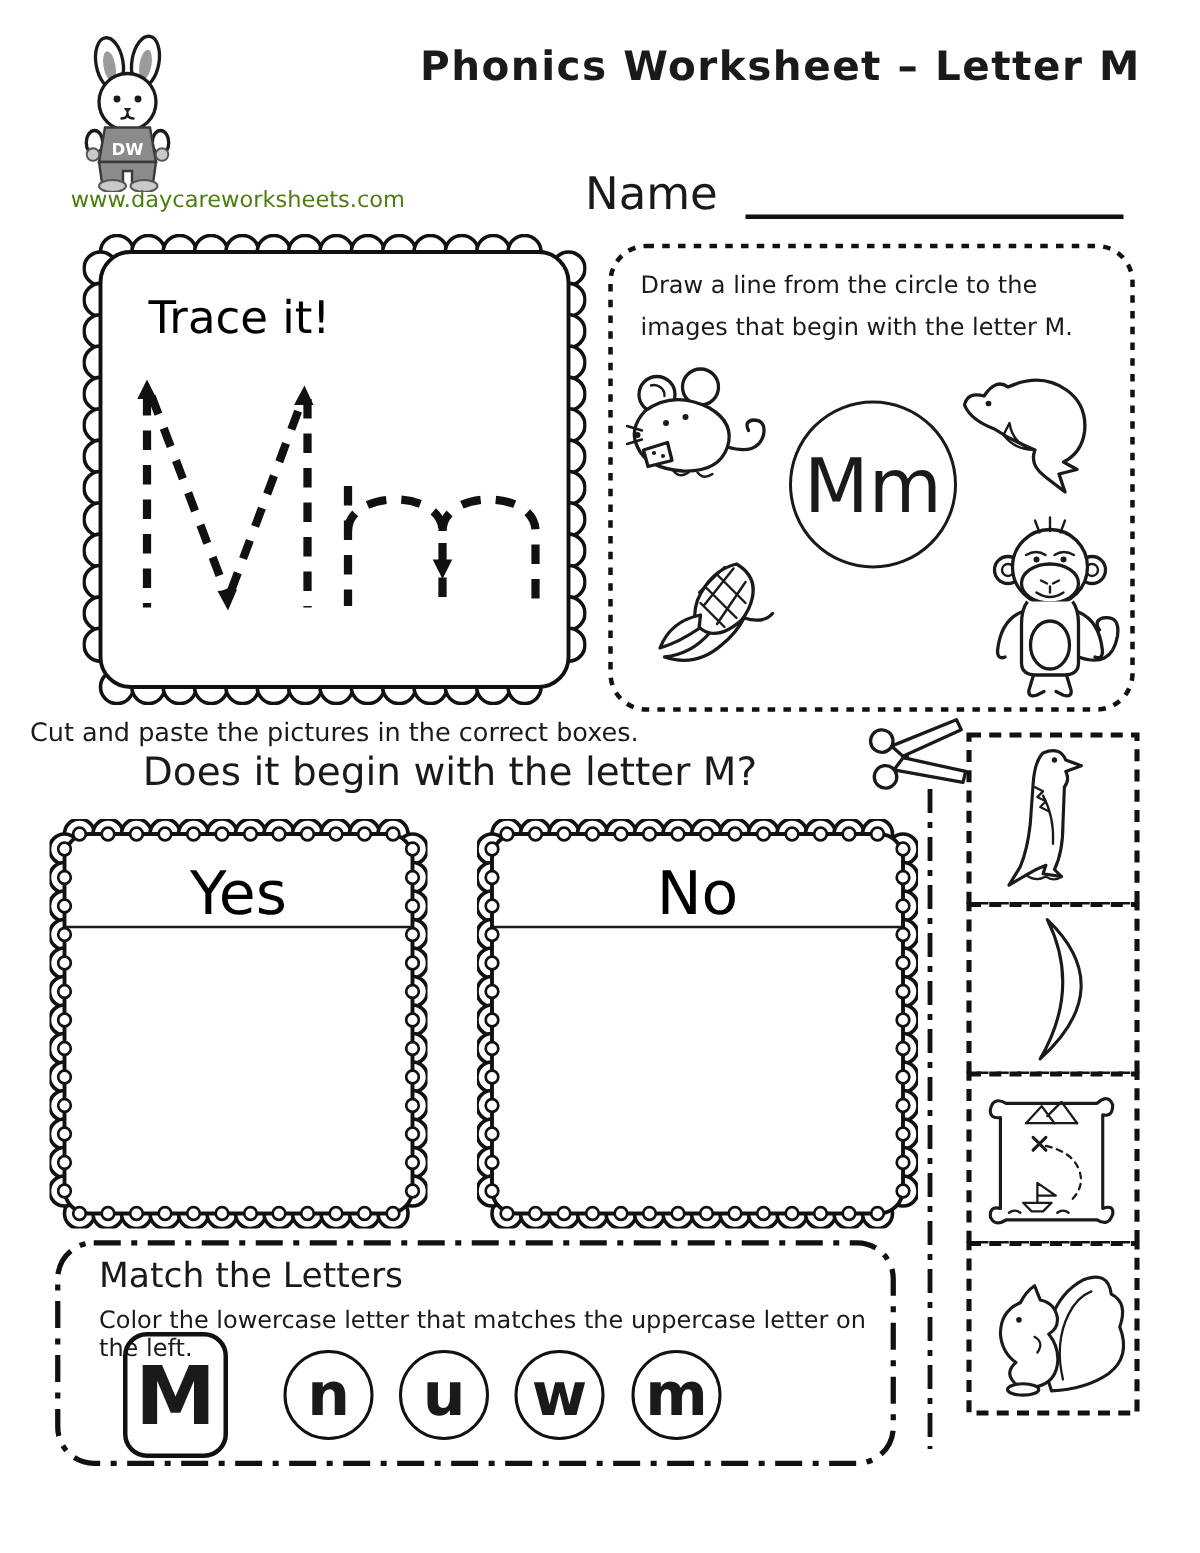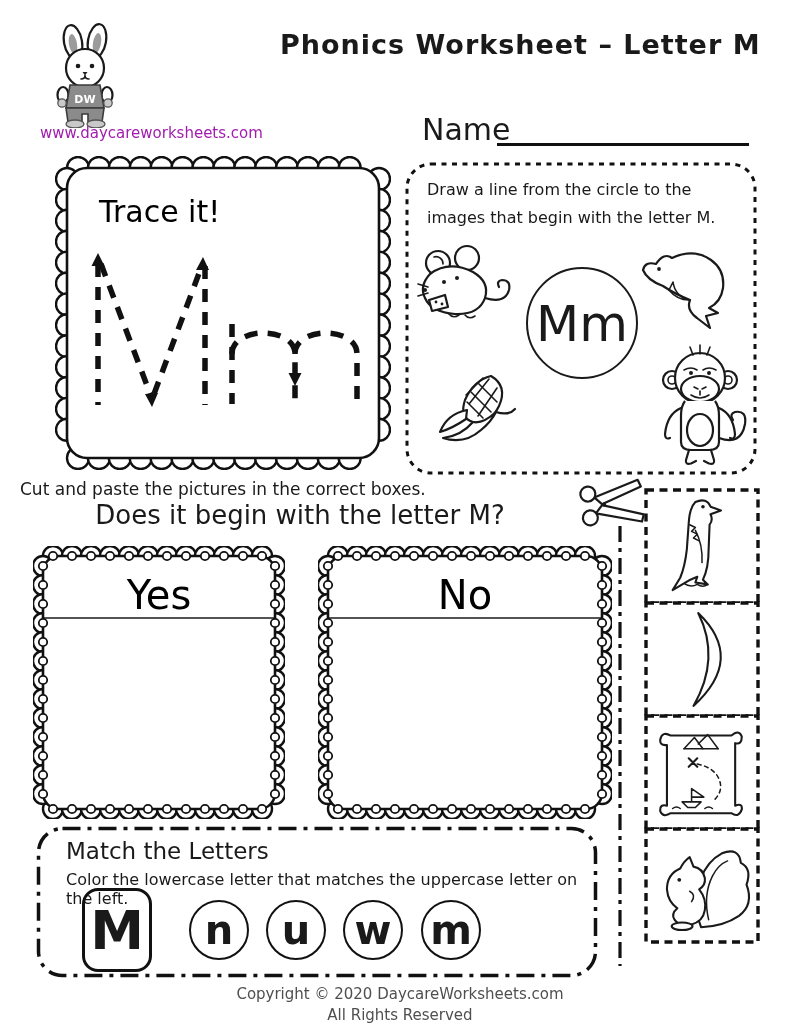--- a/index.html
+++ b/index.html
@@ -16,25 +16,25 @@
   .fillw{fill:#fff;stroke:#1a1a1a;stroke-width:2.2;stroke-linejoin:round;}
 
   
   .bumps circle{fill:#fff;stroke:#111;stroke-width:2.4;}
   .loops circle{fill:#fff;stroke:#111;stroke-width:1.8;}
   .scallop-rect{fill:#fff;stroke:#111;stroke-width:2.6;}
 
   
   .brand{position:absolute;left:108px;top:30px;color:#7a7a7a;font-weight:bold;
          font-size:26px;line-height:30px;letter-spacing:.5px;}
-  .logo-url{position:absolute;left:40px;top:124px;width:230px;text-align:left;
-            color:#a21caf;font-size:15px;}
+  .logo-url{position:absolute;left:40px;top:124px;width:230px;text-align:right;
+            color:#4d7c0f;font-size:15px;}
   .title{position:absolute;left:280px;top:29px;width:500px;text-align:left;
          font-size:27px;font-weight:bold;letter-spacing:1px;}
-  .name-label{position:absolute;left:390px;top:112px;font-size:30px;margin-left:32px;}
+  .name-label{position:absolute;left:390px;top:112px;font-size:30px;}
   .name-line{position:absolute;left:497px;top:114px;width:252px;height:29px;
              border-bottom:3px solid #111;}
 
   
   .cut-instr{position:absolute;left:20px;top:479px;width:560px;text-align:left;font-size:17px;}
   .question{position:absolute;left:20px;top:500px;width:560px;text-align:center;font-size:26px;}
 
   .box-hdr{font-size:40px;}
   .circle-mm{font-size:50px;}
   .trace-hdr{font-size:30px;}
@@ -538,18 +538,14 @@
       <span>u</span>
     </div>
     <div class="match-circle" style="left:307px">
       <span>w</span>
     </div>
     <div class="match-circle" style="left:385px">
       <span>m</span>
     </div>
   </div>
 
-  <div class="footer">
-    <div>Copyright © 2020 DaycareWorksheets.com</div>
-    <div>All Rights Reserved</div>
-  </div>
 
 </div>
 
 </body></html>

